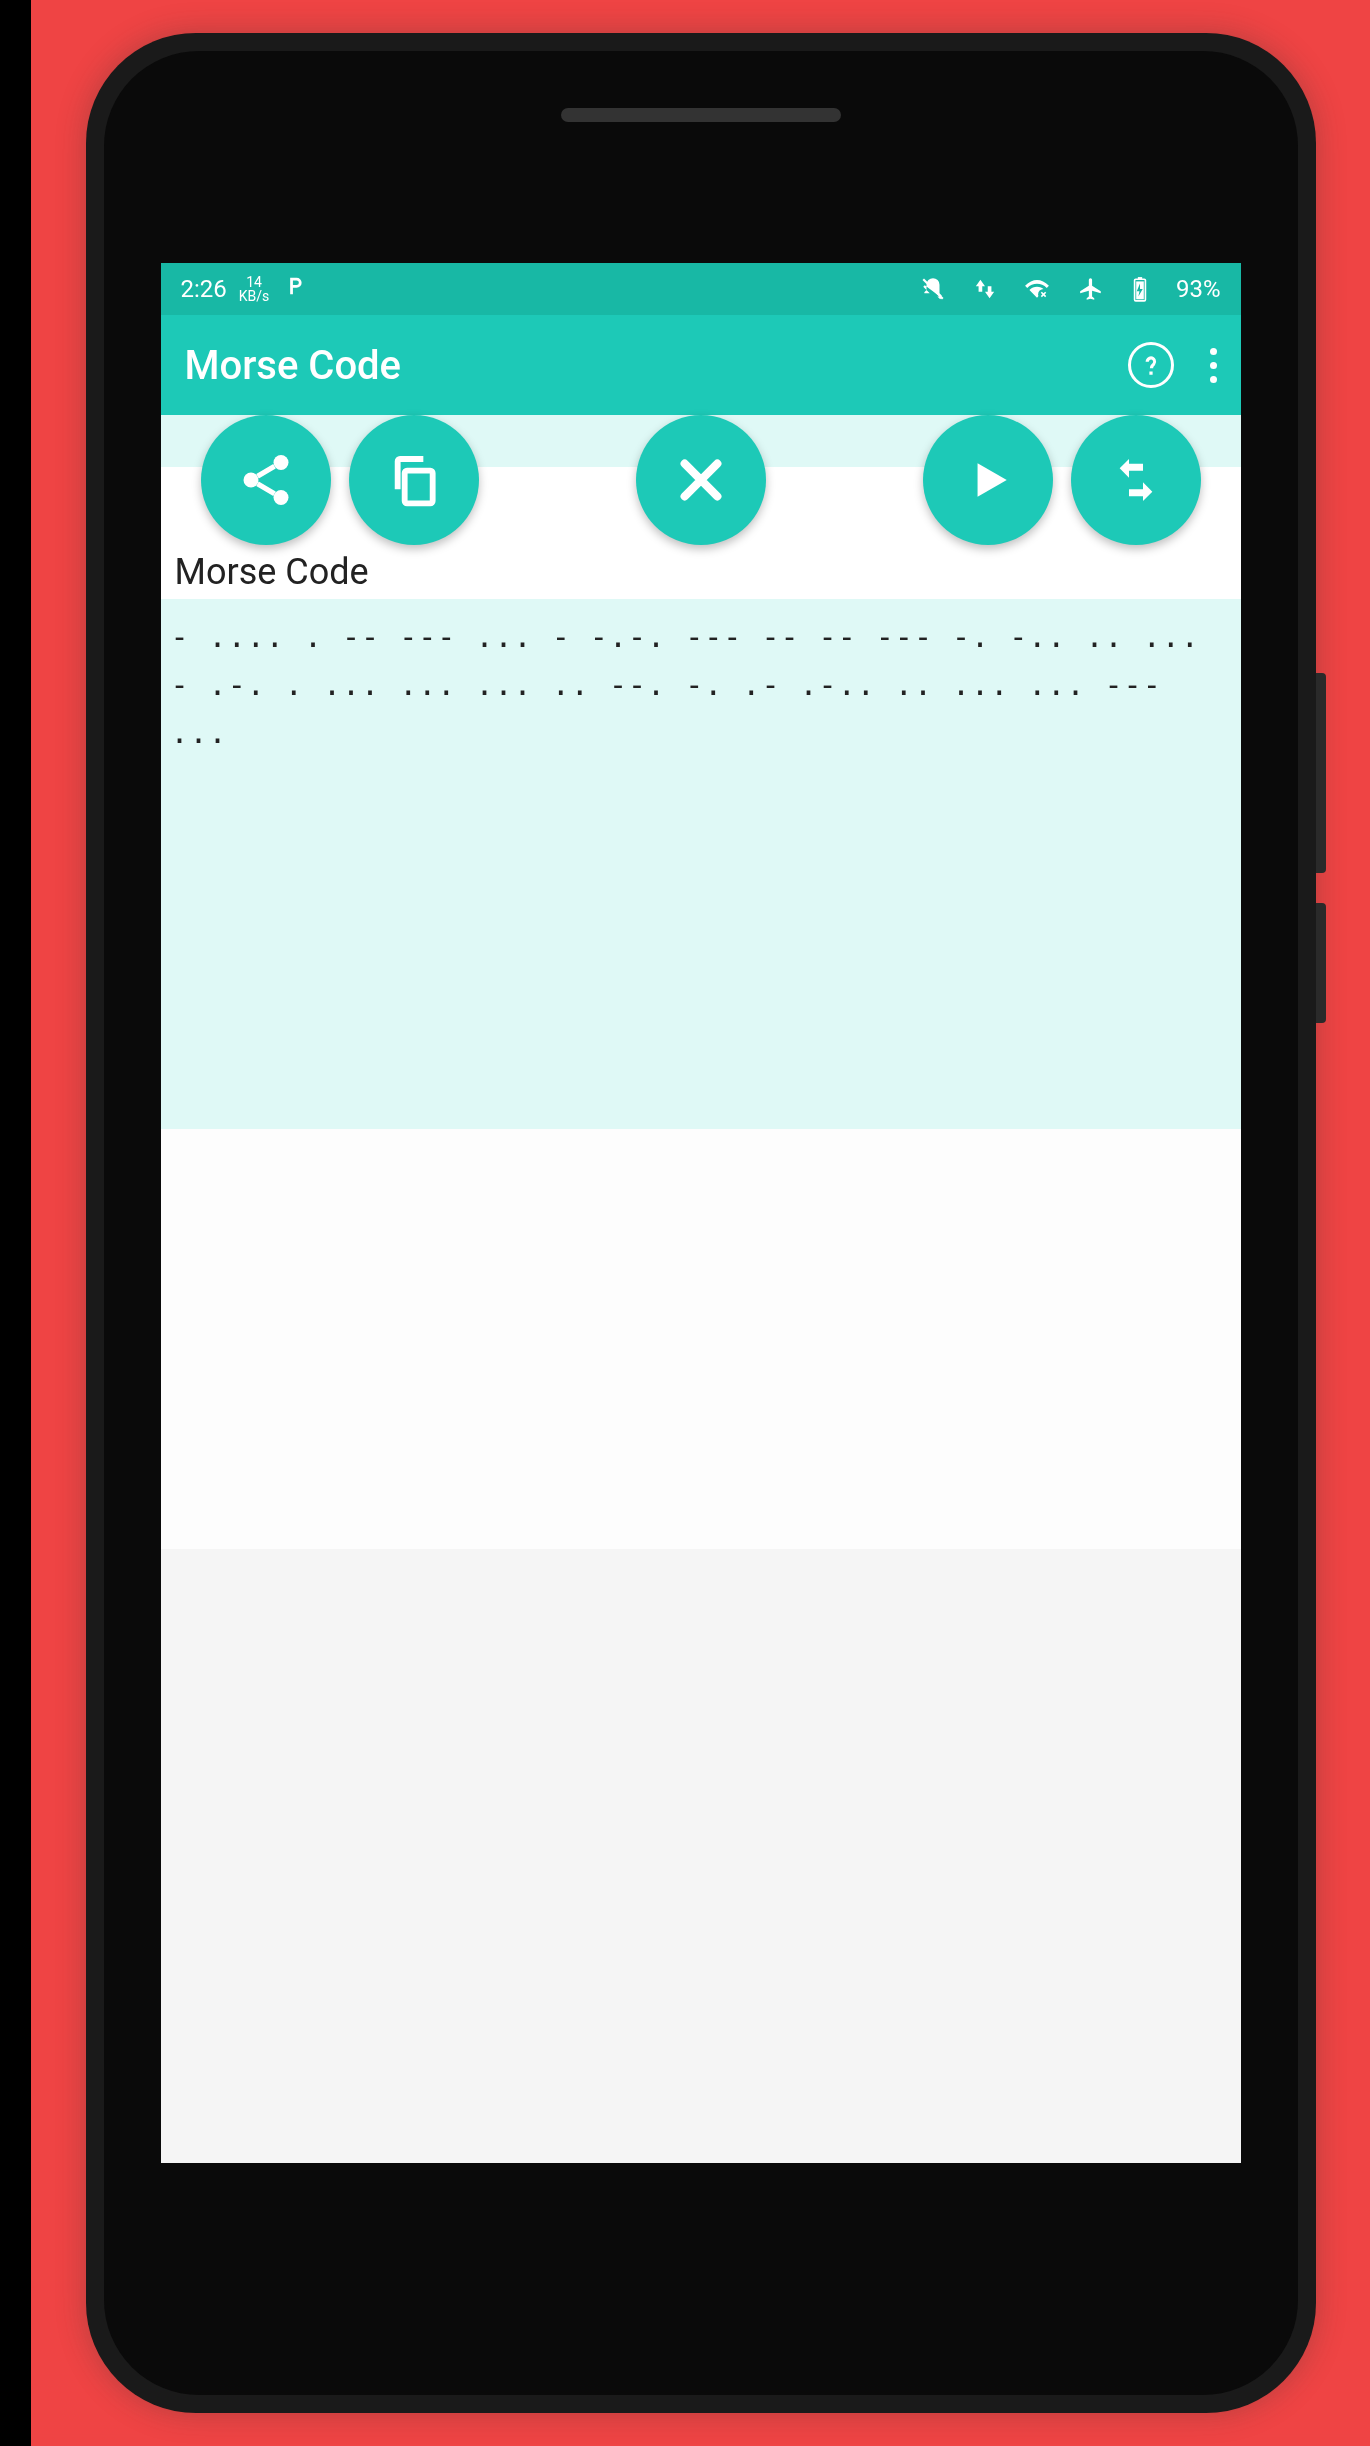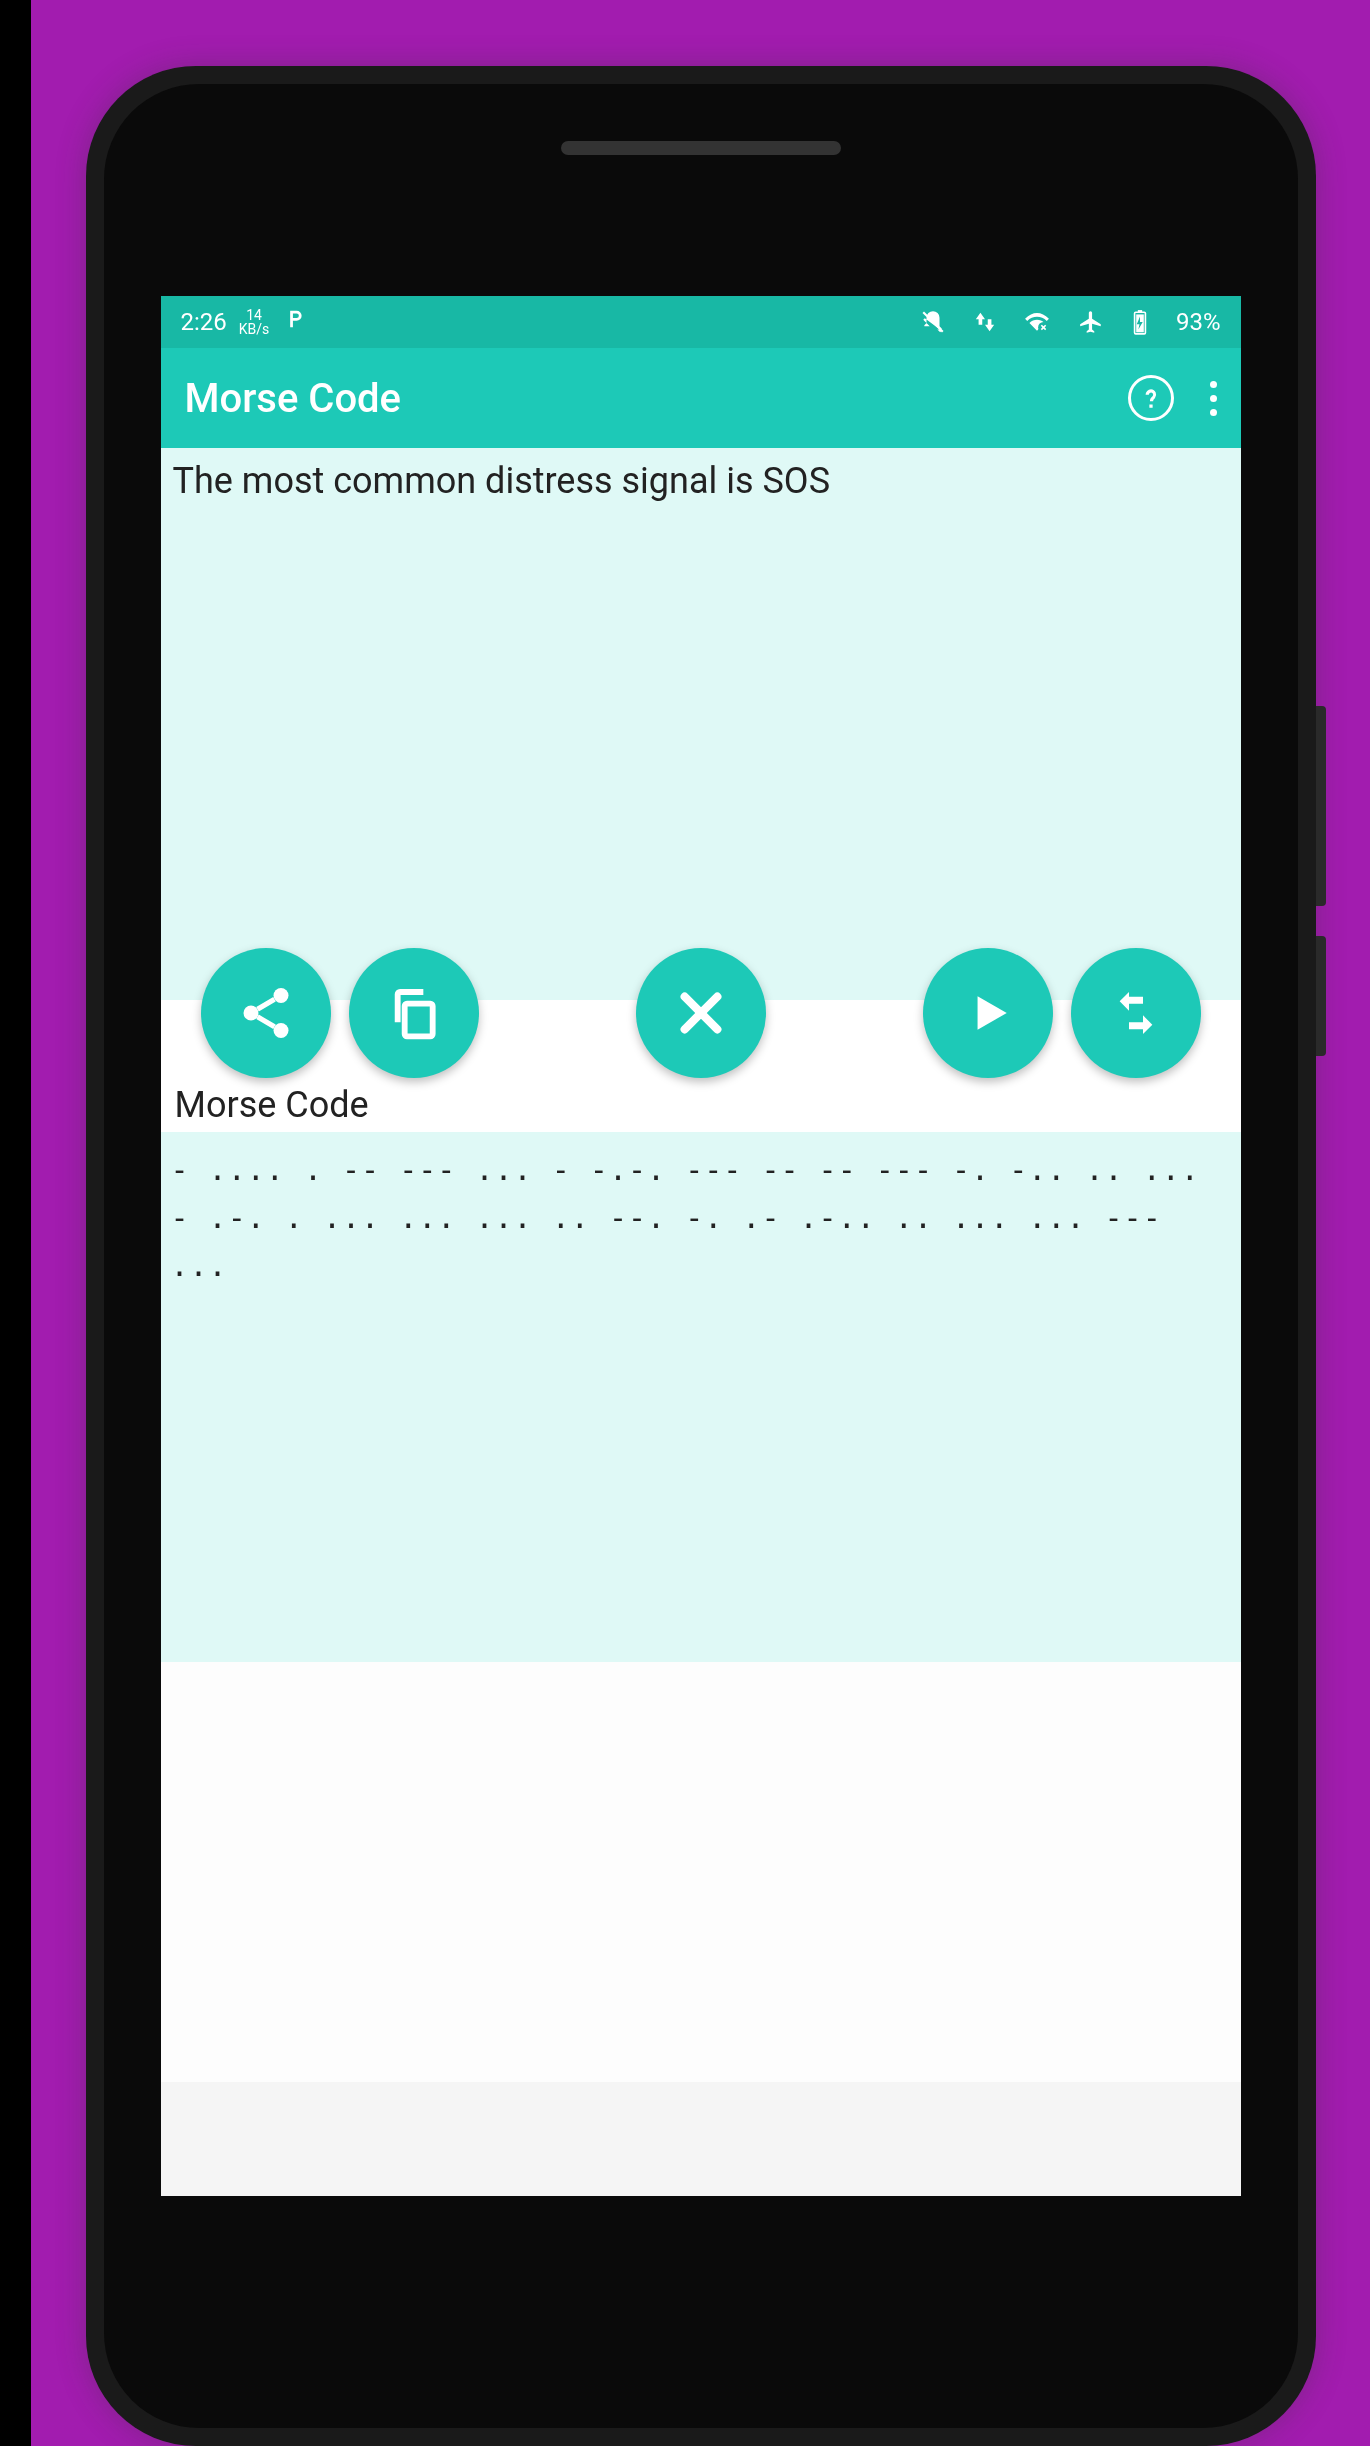--- a/index.html
+++ b/index.html
@@ -8,24 +8,24 @@
     width: 1370px;
     height: 2446px;
     font-family: Roboto, Arial, sans-serif;
     display: flex;
     align-items: center;
     justify-content: center;
   }
   .phone-frame {
     width: 1370px;
     height: 2446px;
-    background: #a21caf;
+    background: #ef4444;
     position: relative;
     display: flex;
-    align-items: flex-end;
+    align-items: center;
     justify-content: center;
     margin-left: 31px;
   }
   .phone-body {
     width: 1230px;
     height: 2380px;
     background: #1a1a1a;
     border-radius: 110px;
     position: relative;
     box-shadow: 0 0 30px rgba(50,50,50,0.3);
@@ -217,21 +217,20 @@
           </div>
           <div class="kebab">
             <span></span>
               <span></span>
               <span></span>
           </div>
         </div>
       </div>
 
 
-      <div class="text-area">The most common distress signal is SOS</div>
 
       <div class="button-row">
         <div class="fab-group">
           <div class="fab">
             <svg width="60" height="60" viewBox="0 0 24 24">
                 <circle cx="18" cy="5" r="3"></circle>
                 <circle cx="6" cy="12" r="3"></circle>
                 <circle cx="18" cy="19" r="3"></circle>
                 <path d="M8.6 10.5l6.8-4M8.6 13.5l6.8 4" stroke="#fff" stroke-width="2"></path>
               </svg>

